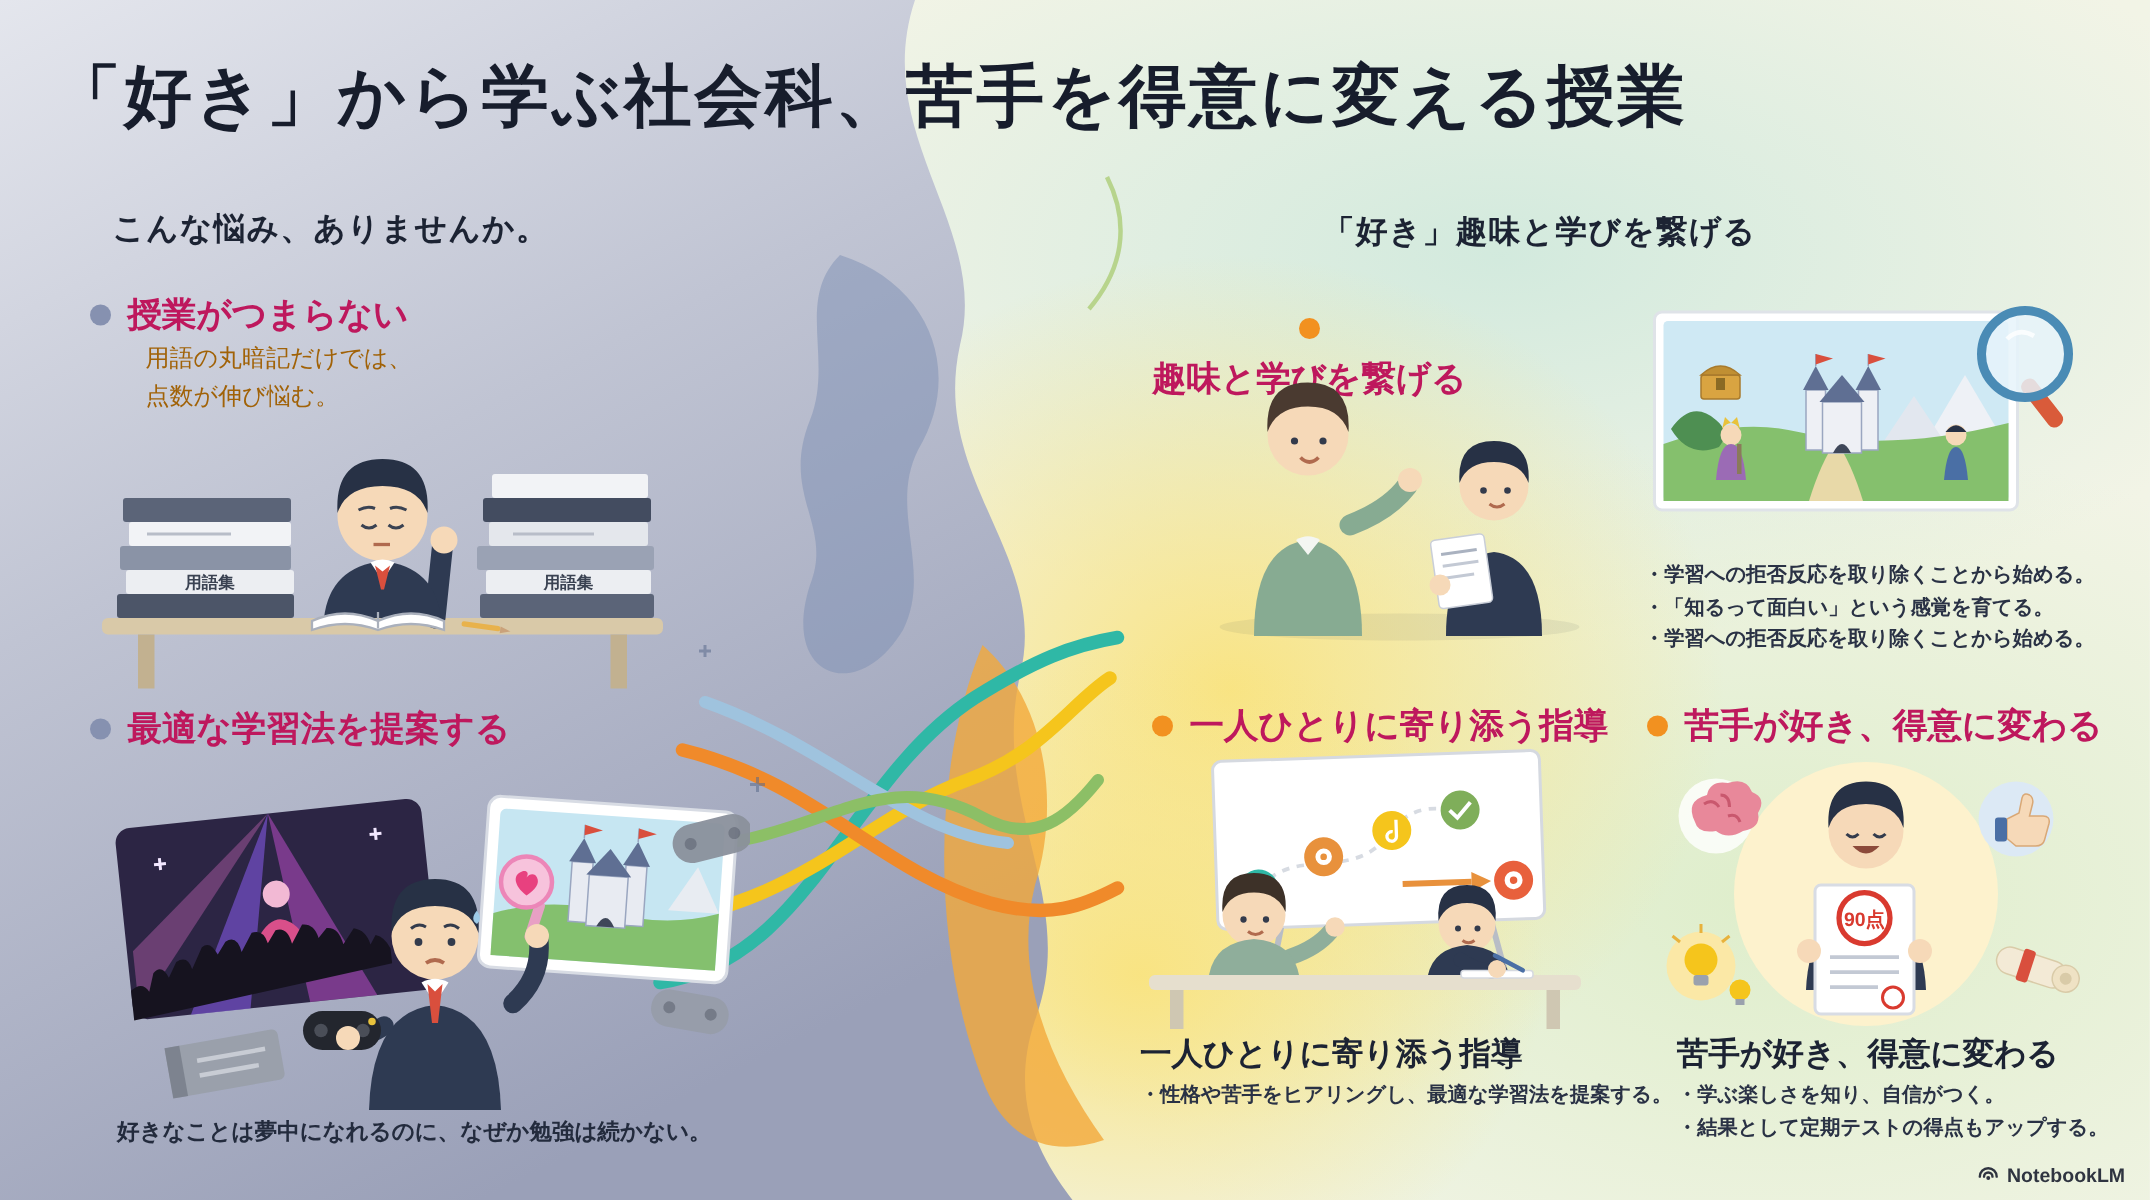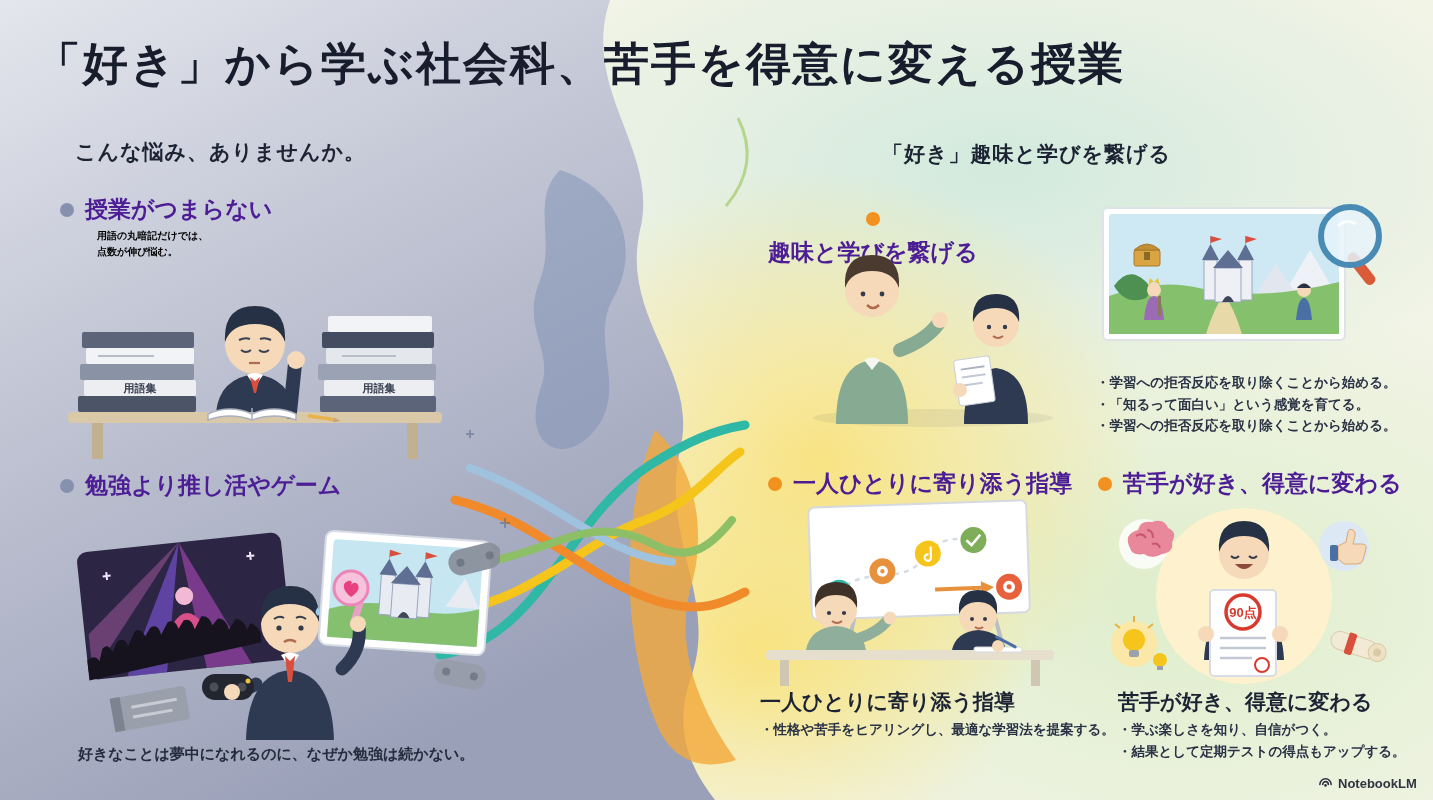--- a/index.html
+++ b/index.html
@@ -12,22 +12,22 @@
   #bg { position:absolute; left:0; top:0; z-index:0; }
   .title {
     left:0; top:34px; width:1161px; text-align:center;
     font-size:45px; font-weight:bold; letter-spacing:2px; color:#171d2c;
   }
   .col-heading { font-size:21px; font-weight:bold; color:#1c2333; letter-spacing:1px; }
   .item-row { display:flex; align-items:center; gap:11px; }
   .dot { width:14px; height:14px; border-radius:50%; flex:0 0 auto; }
   .dot-left { background:#8691b0; }
   .dot-orange { background:#f29120; }
-  .item-title { font-size:23px; font-weight:bold; color:#4c1d95;text-align:center; }
-  .desc { font-size:10px; font-weight:bold; line-height:1.55; color:#000000; white-space:pre-line; }
+  .item-title { font-size:23px; font-weight:bold; color:#be185d;text-align:center; }
+  .desc { font-size:16px; font-weight:normal; line-height:1.55; color:#a16207; white-space:pre-line; }
   .caption { font-size:15px; font-weight:bold; color:#232b3d; }
   .sub-title { font-size:21px; font-weight:bold; color:#1c2333; }
   .bullets { font-size:13.5px; font-weight:bold; line-height:1.6; color:#2a3245; }
   .bullets div { white-space:nowrap; }
   .brand { display:flex; align-items:center; gap:5px; font-size:13px; font-weight:bold; color:#2f3440; }
   svg text { font-family:"Liberation Sans","DejaVu Sans",sans-serif; }
 </style>
 </head>
 <body>
 
@@ -128,21 +128,21 @@
     <line x1="202" y1="146" x2="202" y2="157" stroke="#aab0bc" stroke-width="1.5"></line>
   </g>
   <g transform="rotate(8 258 152)">
     <rect x="258" y="152" width="26" height="3.5" rx="1.5" fill="#e8b24c"></rect>
     <path d="M284,152 l7,2.4 -7,2.2 Z" fill="#caa27a"></path>
   </g>
 </svg>
 
 <div class="abs item-row" style="left:60px; top:470px;">
   <span class="dot dot-left"></span>
-  <span class="item-title">勉強より推し活やゲーム</span>
+  <span class="item-title">最適な学習法を提案する</span>
 </div>
 
 <svg class="abs" style="left:50px; top:504px;" width="450" height="236" viewBox="0 0 450 236">
   <g transform="rotate(-6 135 100)">
     <rect x="32" y="38" width="205" height="128" rx="10" fill="#2c2544"></rect>
     <polygon points="135,38 70,166 110,166" fill="#8a5cf0" opacity="0.55"></polygon>
     <polygon points="135,38 150,166 195,166" fill="#c64fd1" opacity="0.5"></polygon>
     <polygon points="135,38 36,120 36,160" fill="#e070c8" opacity="0.35"></polygon>
     <circle cx="135" cy="92" r="9" fill="#f2b9d4"></circle>
     <path d="M120,120 q15,-22 30,0 l-4,18 h-22 Z" fill="#d94f8a"></path>

